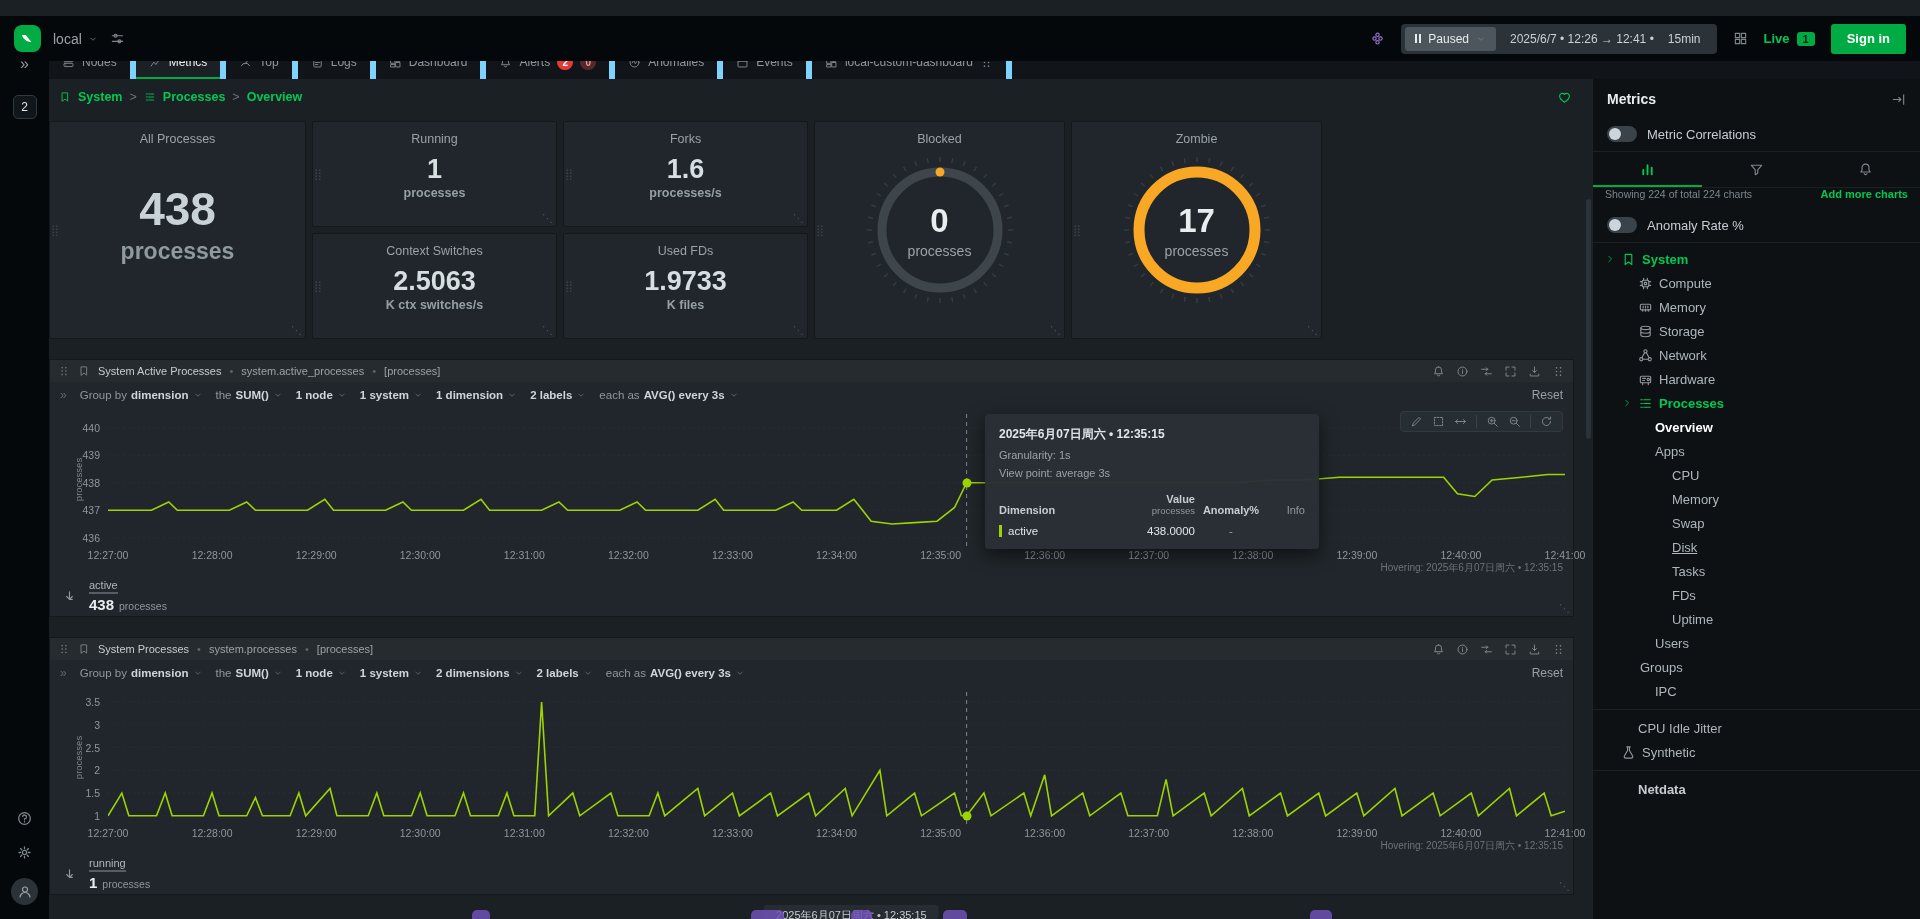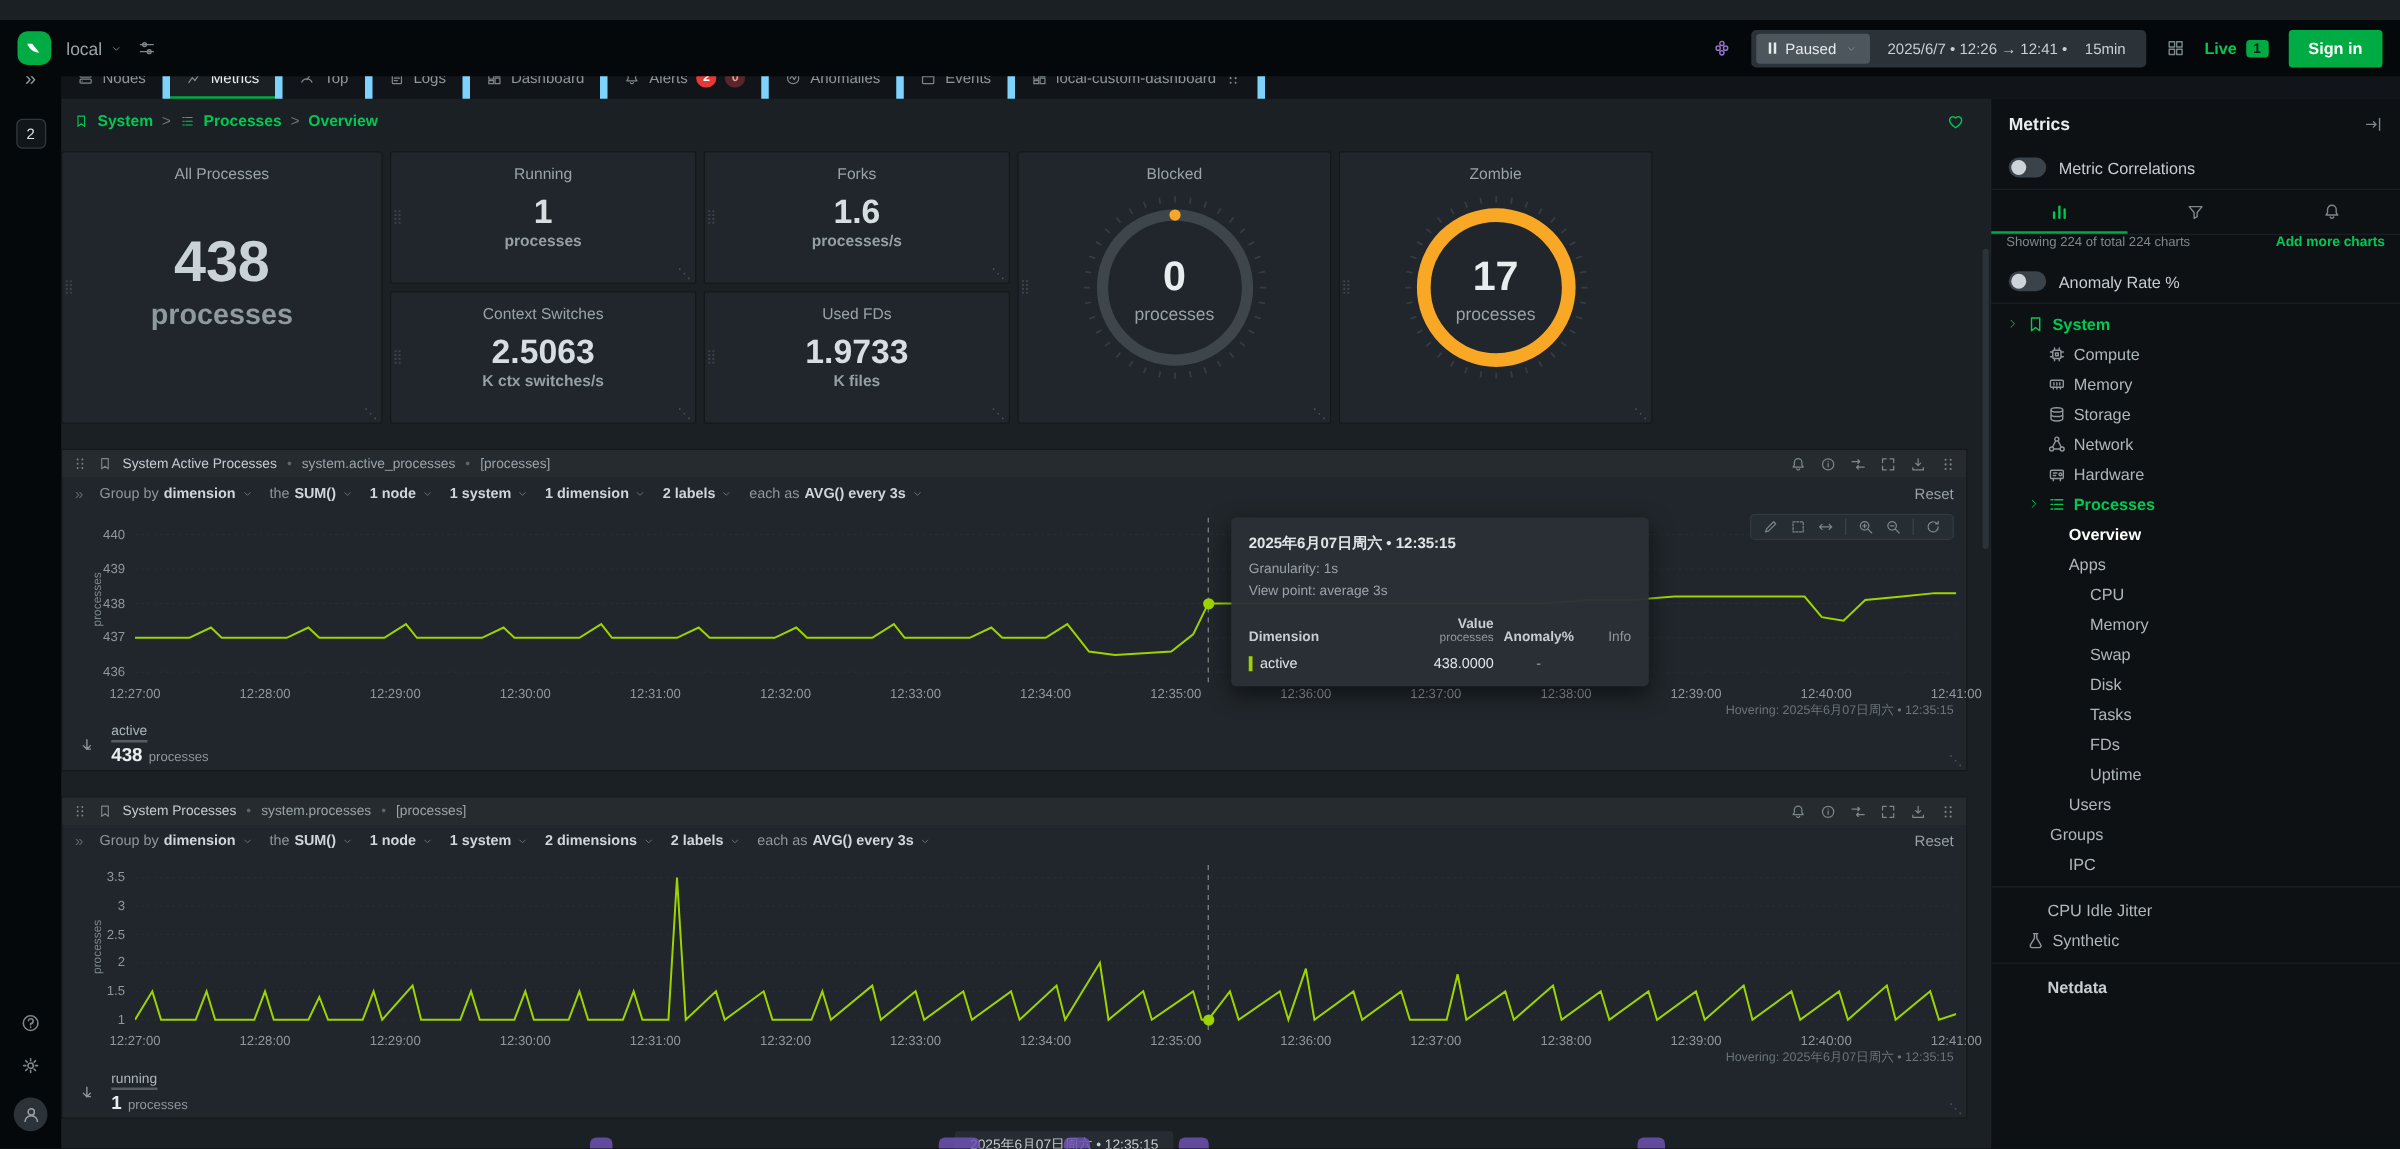--- a/index.html
+++ b/index.html
@@ -489,21 +489,21 @@
           <span>CPU</span>
         </div>
         <div class="tree-row" style="padding-left: 63px;">
           <span class="slot"></span>
           <span>Memory</span>
         </div>
         <div class="tree-row" style="padding-left: 63px;">
           <span class="slot"></span>
           <span>Swap</span>
         </div>
-        <div class="tree-row" style="padding-left: 63px;">
+        <div class="tree-row" style="padding-left: 63px; text-decoration: underline;">
           <span class="slot"></span>
           <span>Disk</span>
         </div>
         <div class="tree-row" style="padding-left: 63px;">
           <span class="slot"></span>
           <span>Tasks</span>
         </div>
         <div class="tree-row" style="padding-left: 63px;">
           <span class="slot"></span>
           <span>FDs</span>

